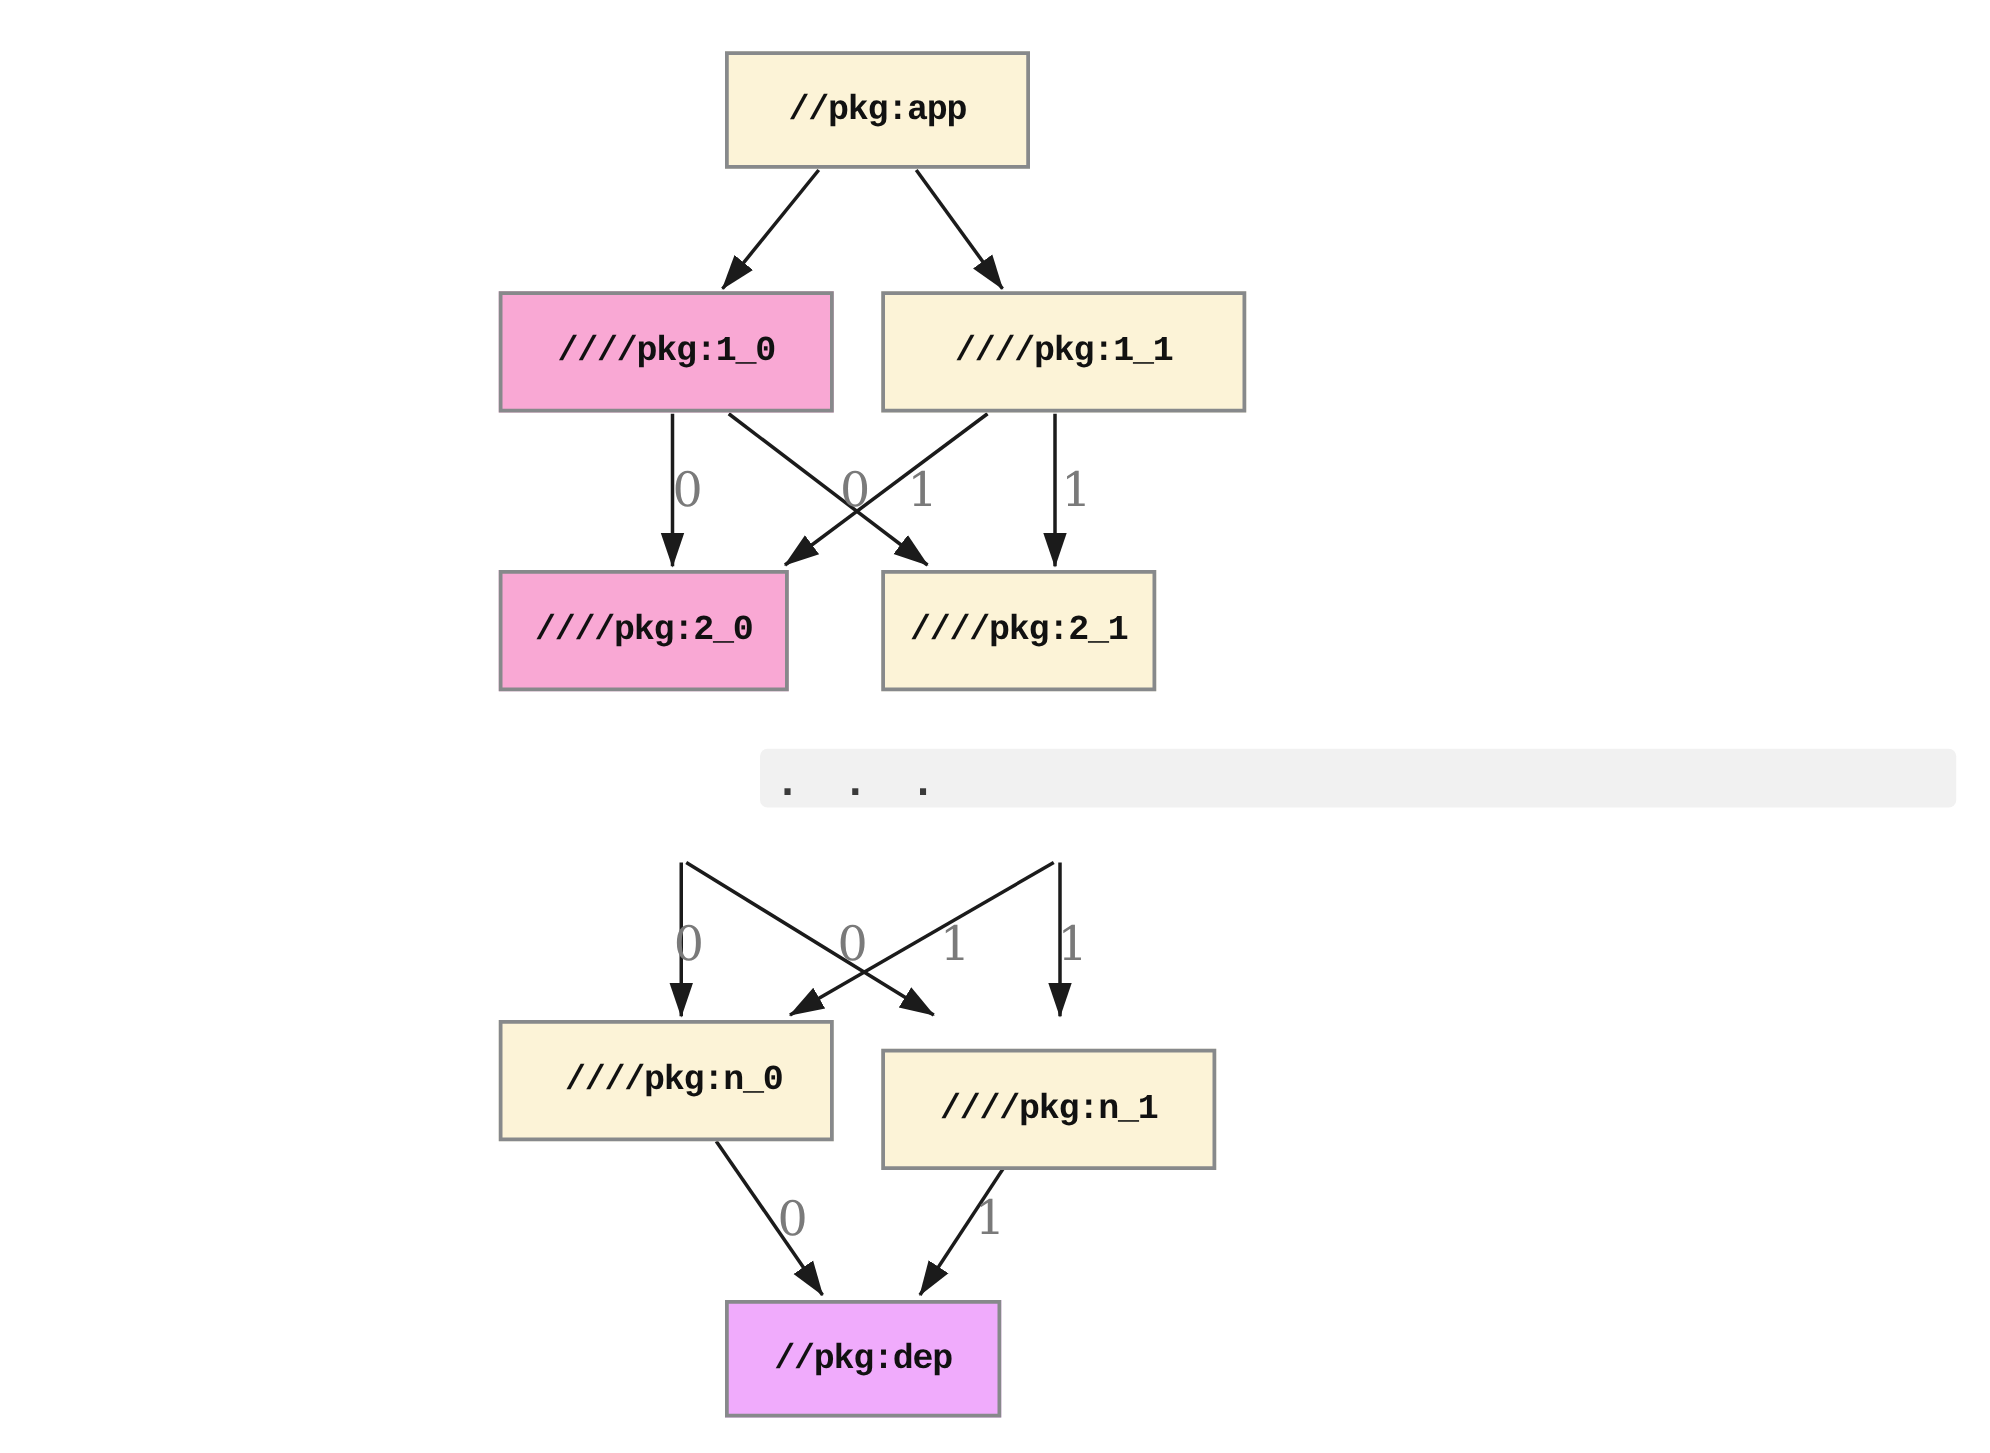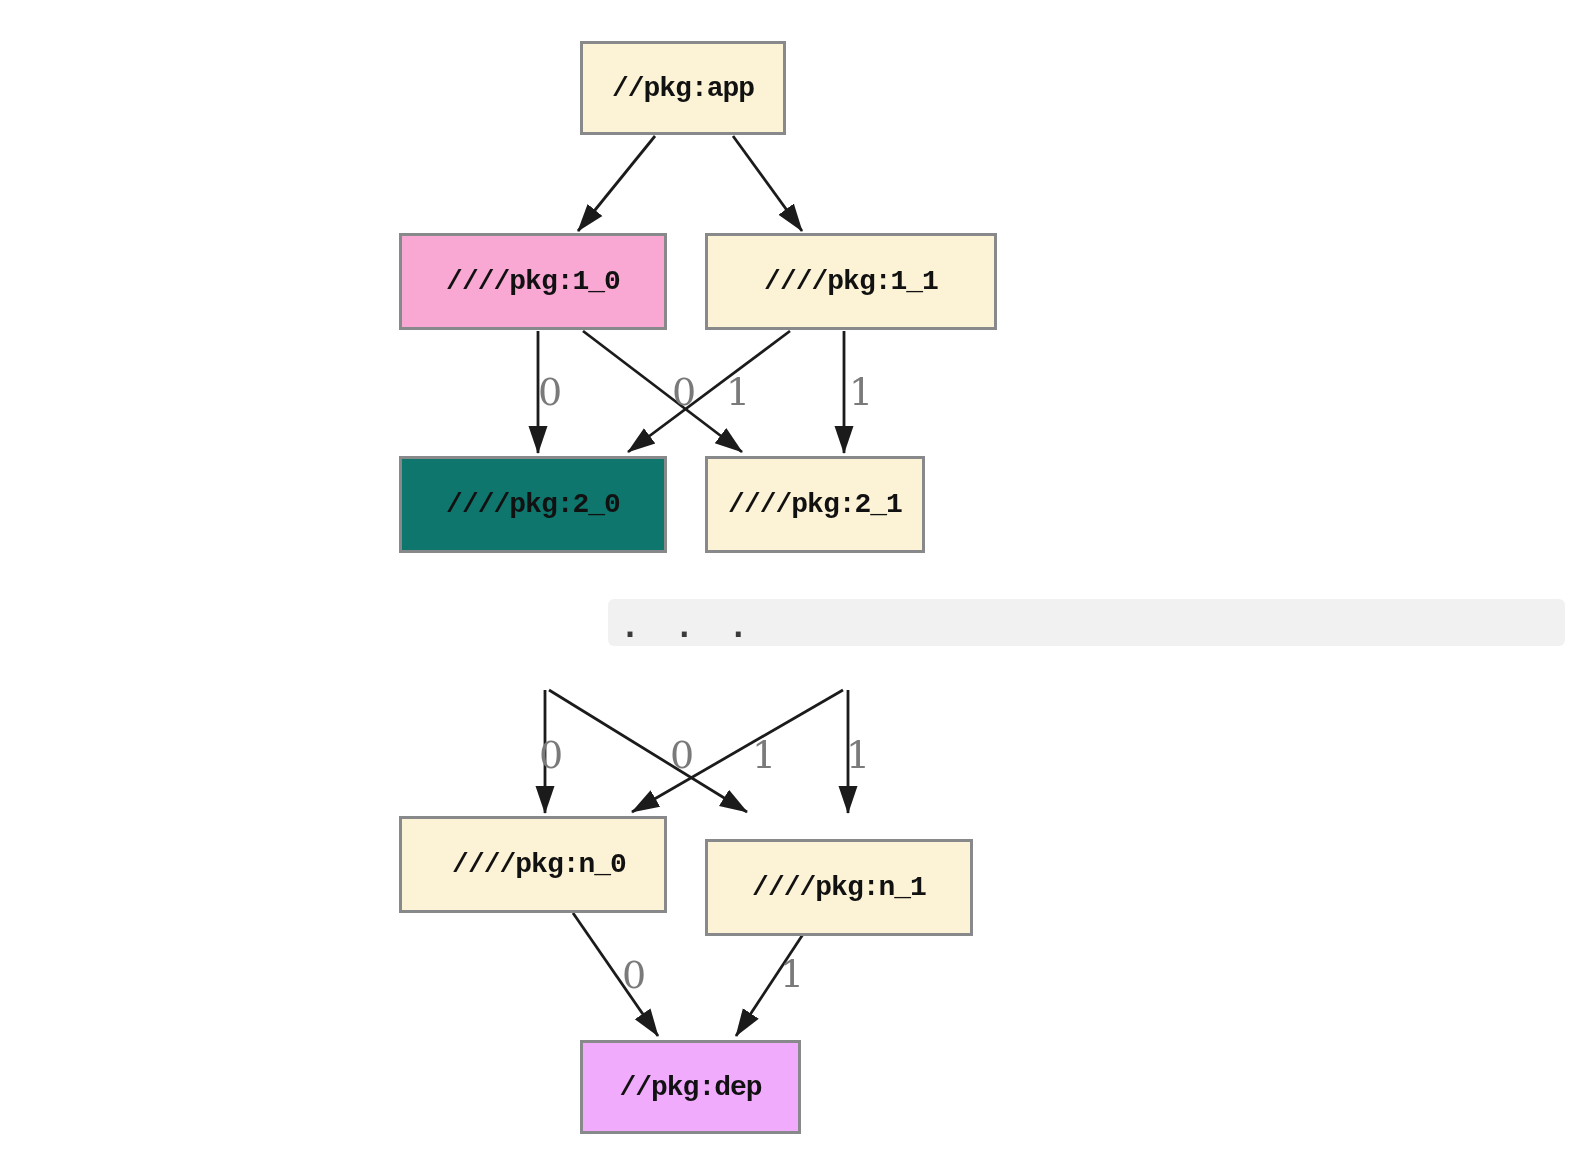--- a/index.html
+++ b/index.html
@@ -83,23 +83,23 @@
       <line x1="843" y1="690" x2="632" y2="812" stroke="#1b1b1b" stroke-width="2.8" marker-end="url(#arrowhead)"></line>
       <text x="682" y="755" text-anchor="middle" dominant-baseline="central" fill="#7a7a7a" class="edge-label">0</text>
       <line x1="848" y1="690" x2="848" y2="813" stroke="#1b1b1b" stroke-width="2.8" marker-end="url(#arrowhead)"></line>
       <text x="858" y="755" text-anchor="middle" dominant-baseline="central" fill="#7a7a7a" class="edge-label">1</text>
       <line x1="573" y1="913" x2="658" y2="1036" stroke="#1b1b1b" stroke-width="2.8" marker-end="url(#arrowhead)"></line>
       <text x="634" y="975" text-anchor="middle" dominant-baseline="central" fill="#7a7a7a" class="edge-label">0</text>
       <line x1="817" y1="913" x2="736" y2="1036" stroke="#1b1b1b" stroke-width="2.8" marker-end="url(#arrowhead)"></line>
       <text x="792" y="974" text-anchor="middle" dominant-baseline="central" fill="#7a7a7a" class="edge-label">1</text>
     </svg>
   <div id="node-layer">
-      <div class="node" style="left: 580px; top: 41px; width: 206px; height: 94px; background: rgb(252, 243, 215); border-color: rgb(135, 137, 139); color: rgb(17, 17, 17);">//pkg:app</div>
+      <div class="node" style="left: 580px; top: 41px; width: 244px; height: 94px; background: rgb(252, 243, 215); border-color: rgb(135, 137, 139); color: rgb(17, 17, 17);">//pkg:app</div>
       <div class="node" style="left: 399px; top: 233px; width: 268px; height: 97px; background: #f9a8d4; border-color: rgb(135, 137, 139); color: rgb(17, 17, 17);">////pkg:1_0</div>
       <div class="node" style="left: 705px; top: 233px; width: 292px; height: 97px; background: rgb(252, 243, 215); border-color: rgb(135, 137, 139); color: rgb(17, 17, 17);">////pkg:1_1</div>
-      <div class="node" style="left: 399px; top: 456px; width: 268px; height: 97px; background: #0f766e; border-color: rgb(135, 137, 139); color: rgb(17, 17, 17);">////pkg:2_0</div>
+      <div class="node" style="left: 399px; top: 456px; width: 232px; height: 97px; background: #f9a8d4; border-color: rgb(135, 137, 139); color: rgb(17, 17, 17);">////pkg:2_0</div>
       <div class="node" style="left: 705px; top: 456px; width: 220px; height: 97px; background: rgb(252, 243, 215); border-color: rgb(135, 137, 139); color: rgb(17, 17, 17);">////pkg:2_1</div>
       <div class="node" style="left: 399px; top: 816px; width: 268px; height: 97px; background: rgb(252, 243, 215); border-color: rgb(135, 137, 139); color: rgb(17, 17, 17); padding-left: 12px;">////pkg:n_0</div>
       <div class="node" style="left: 705px; top: 816px; width: 268px; height: 97px; background: rgb(252, 243, 215); border-color: rgb(135, 137, 139); color: rgb(17, 17, 17); margin-top: 23px;">////pkg:n_1</div>
       <div class="node" style="left: 580px; top: 1040px; width: 221px; height: 94px; background: #f0abfc; border-color: rgb(135, 137, 139); color: rgb(17, 17, 17);">//pkg:dep</div>
     </div>
   <div id="ellipsis-bar" class="ellipsis-bar" style="left: 608px; top: 599px; width: 957px; height: 47px; background: rgb(241, 241, 241); color: rgb(58, 58, 58);">.  .  .</div>
 </div>
 
 </body></html>

